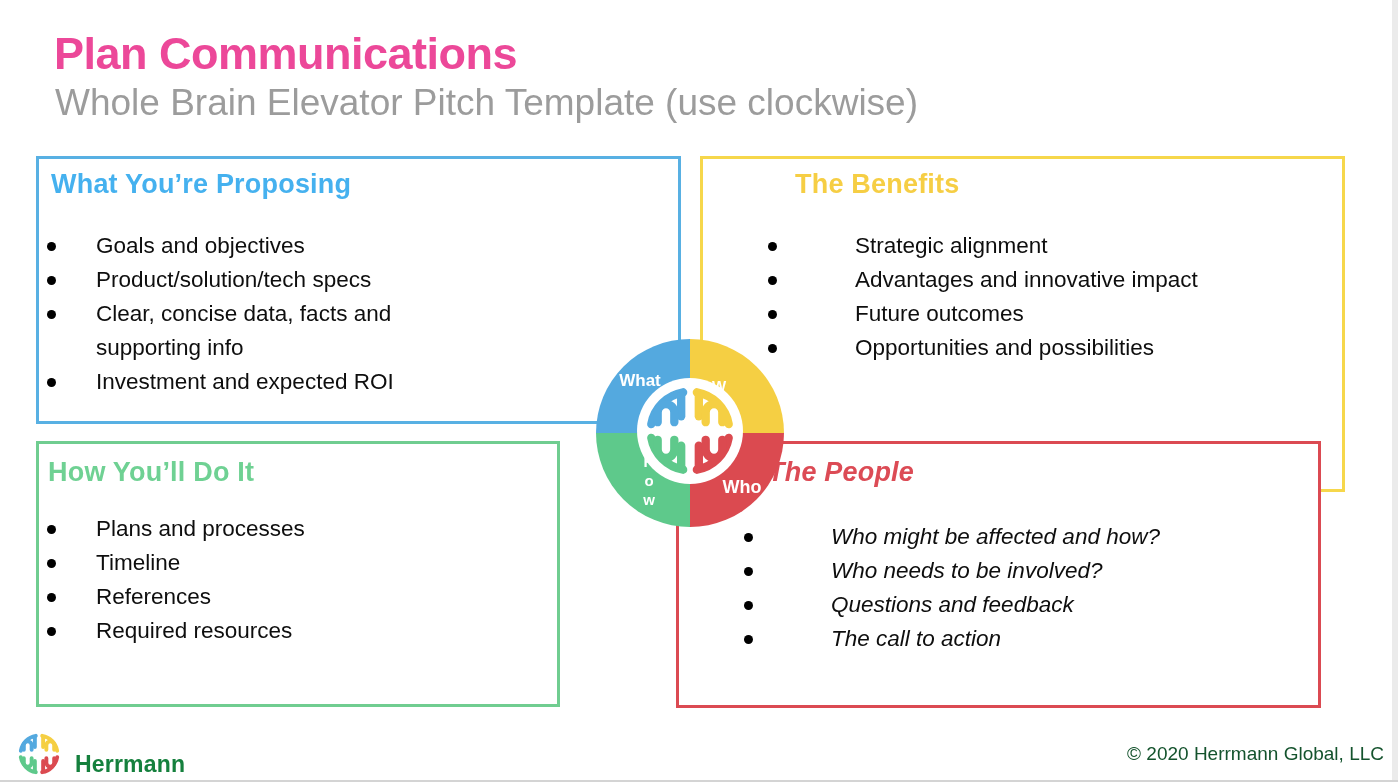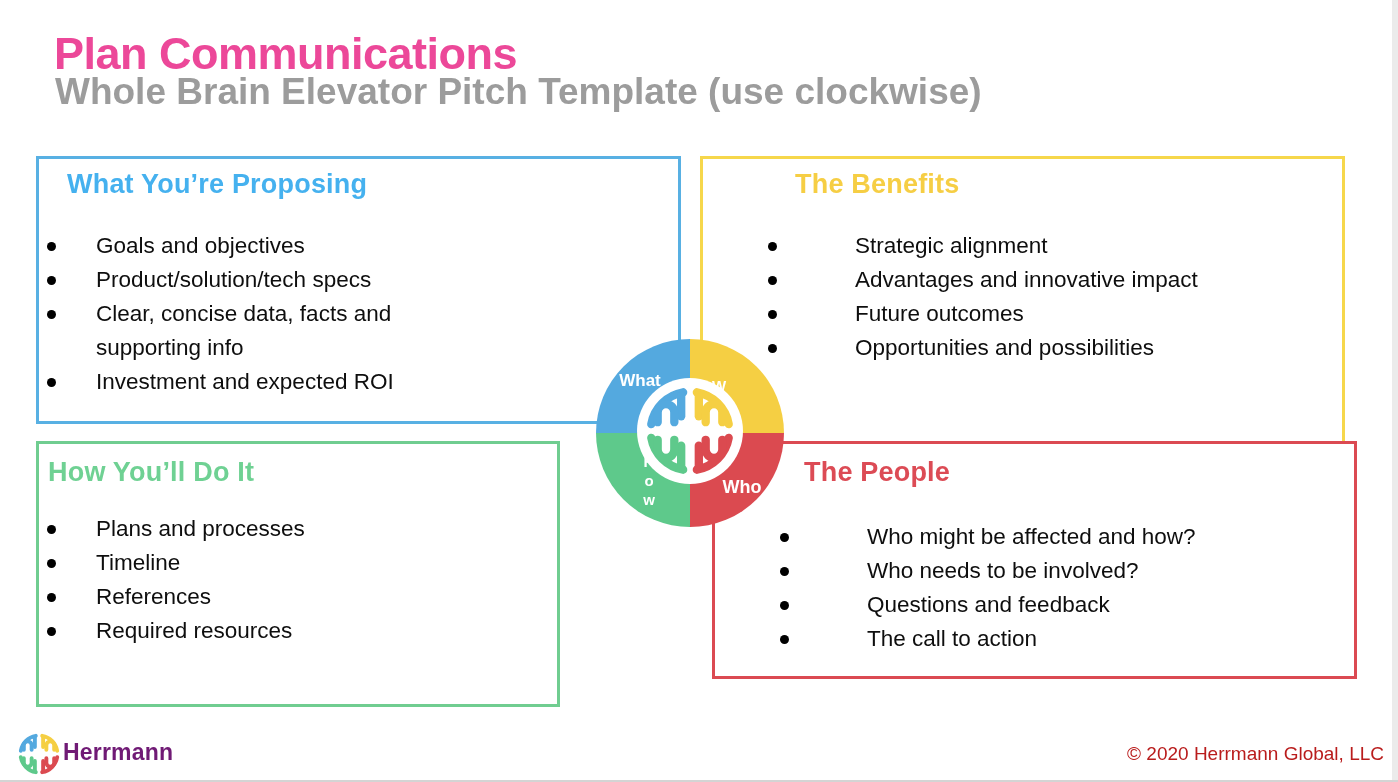--- a/index.html
+++ b/index.html
@@ -6,31 +6,31 @@
   body{
     width:1398px;height:782px;position:relative;background:#ffffff;
     font-family:"Liberation Sans", sans-serif;overflow:hidden;
   }
   
   .title{
     position:absolute;left:54px;top:28px;margin:0;
     font-size:45px;font-weight:700;color:#ec4899;letter-spacing:-0.5px;
   }
   .subtitle{
-    position:absolute;left:55px;top:71px;margin:0;
-    font-size:37px;font-weight:700;color:#9c9c9c;
+    position:absolute;left:55px;top:82px;margin:0;
+    font-size:37px;font-weight:400;color:#9c9c9c;
   }
   
   .box{position:absolute;background:#ffffff;border:3px solid #000;box-sizing:border-box;}
   .box-what   {left:36px; top:156px;width:645px;height:268px;border-color:#58b0e3;}
   .box-benefits{left:700px;top:156px;width:645px;height:336px;border-color:#f6d74b;}
   .box-how    {left:36px; top:441px;width:524px;height:266px;border-color:#70cd90;}
-  .box-people {left:712px;top:441px;width:645px;height:238px;border-color:#db4a52;}
+  .box-people {left:676px;top:441px;width:645px;height:267px;border-color:#db4a52;font-style:italic;}
   .box h3{position:absolute;margin:0;font-size:27px;font-weight:700;letter-spacing:0.2px;}
-  .box-what h3    {left:28px;top:10px;color:#45b1ef;}
+  .box-what h3    {left:12px;top:10px;color:#45b1ef;}
   .box-benefits h3{left:92px;top:10px;color:#f6ce44;}
   .box-how h3     {left:9px; top:13px;color:#6fd193;}
   .box-people h3  {left:89px;top:13px;color:#dc4b55;}
   .list{position:absolute;right:6px;}
   .box-what .list    {top:70px;left:8px;}
   .box-benefits .list{top:70px;left:65px;}
   .box-how .list     {top:68px;left:8px;}
   .box-people .list  {top:76px;left:65px;}
   .li{display:flex;align-items:flex-start;font-size:22.5px;line-height:34px;color:#0e0e0e;}
   .dot{width:9px;height:9px;border-radius:50%;background:#000;margin-top:13px;flex:none;}
@@ -45,26 +45,26 @@
   }
   .lbl-what{left:610px;top:371px;width:60px;}
   .lbl-who {left:712px;top:478px;width:60px;font-size:18px;}
   .stack{width:16px;word-break:break-all;font-size:15px;line-height:19px;}
   .lbl-why{left:711px;top:356px;margin-top:20px;}
   .lbl-how{left:641px;top:452px;}
   .emblem{position:absolute;left:636px;top:377px;}
   
   .footer-logo{position:absolute;left:16px;top:731px;}
   .brand{
-    position:absolute;left:63px;top:739px;margin:0;
-    font-size:23px;font-weight:600;color:#701a75;letter-spacing:0.2px;
+    position:absolute;left:63px;top:739px;margin:12px;
+    font-size:23px;font-weight:600;color:#15803d;letter-spacing:0.2px;
   }
   .copyright{
     position:absolute;right:14px;top:743px;margin:0;
-    font-size:19px;color:#b91c1c;
+    font-size:19px;color:#14532d;
   }
   
   .edge-right{position:absolute;right:0;top:0;width:6px;height:782px;background:#ebebeb;}
   .edge-bottom{position:absolute;left:0;bottom:0;width:1398px;height:2px;background:#d4d4d4;}
 </style>
 </head>
 <body>
 
 <svg width="0" height="0" style="position:absolute" aria-hidden="true">
   <symbol id="knot" viewBox="-50 -50 100 100">

